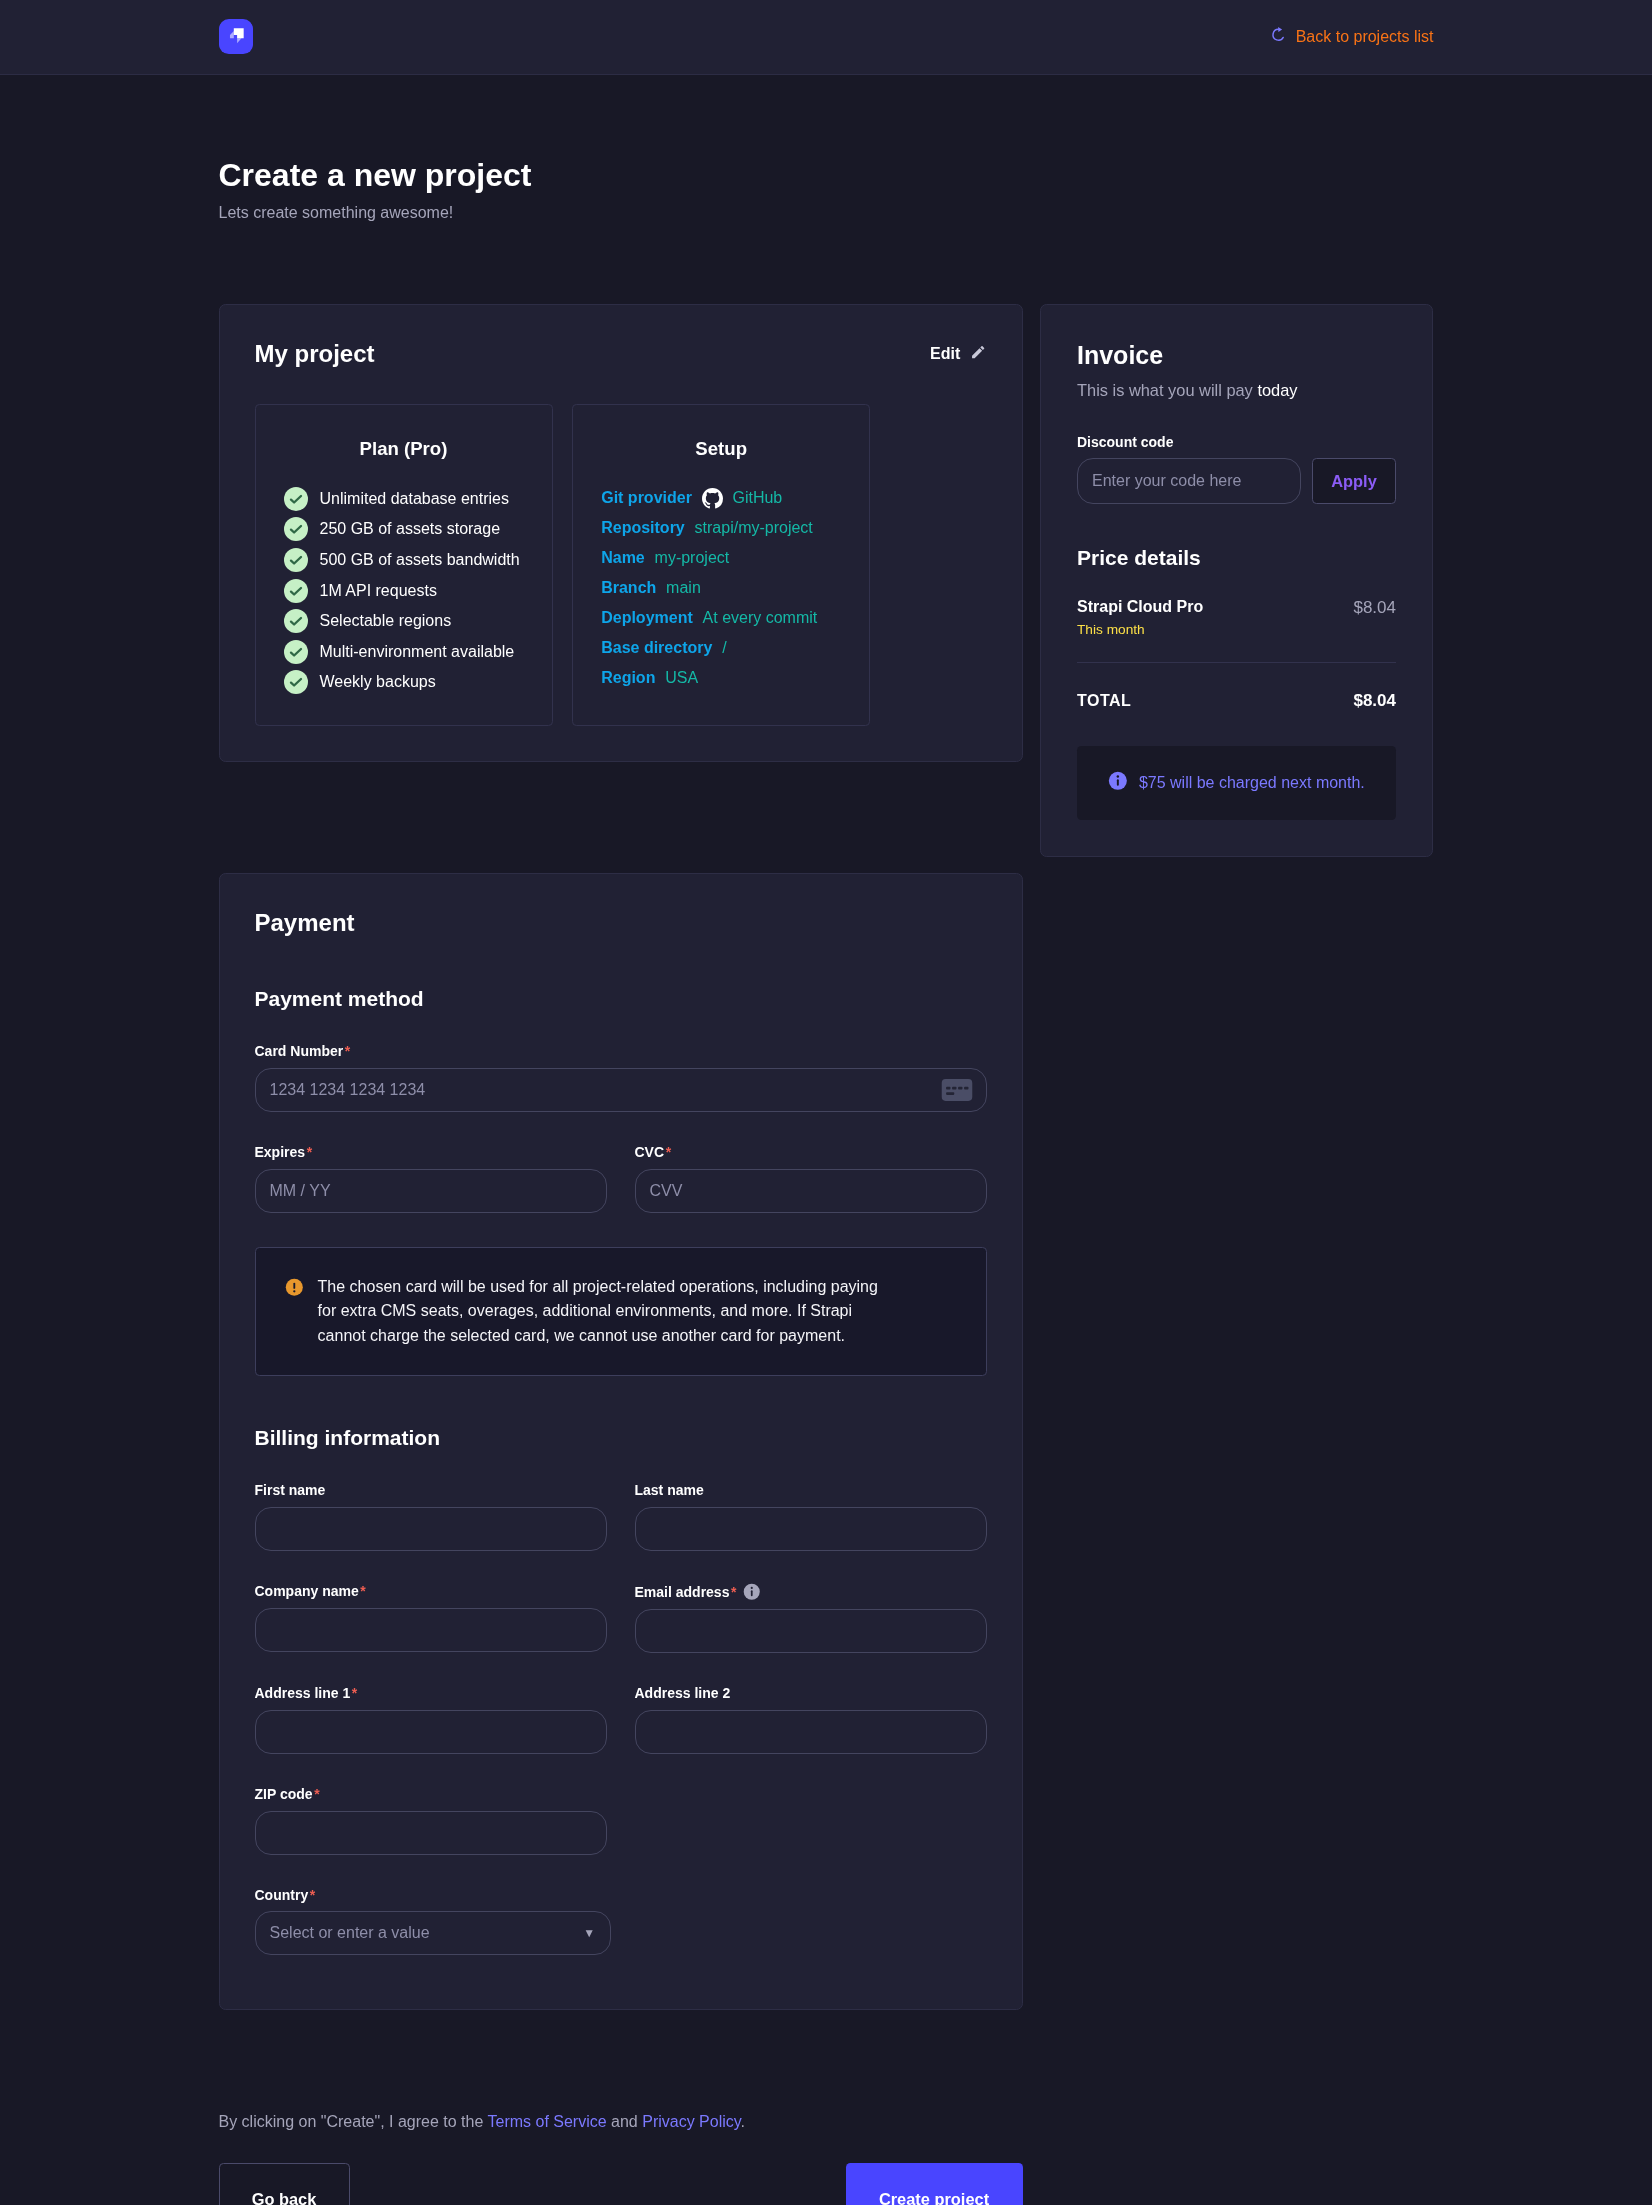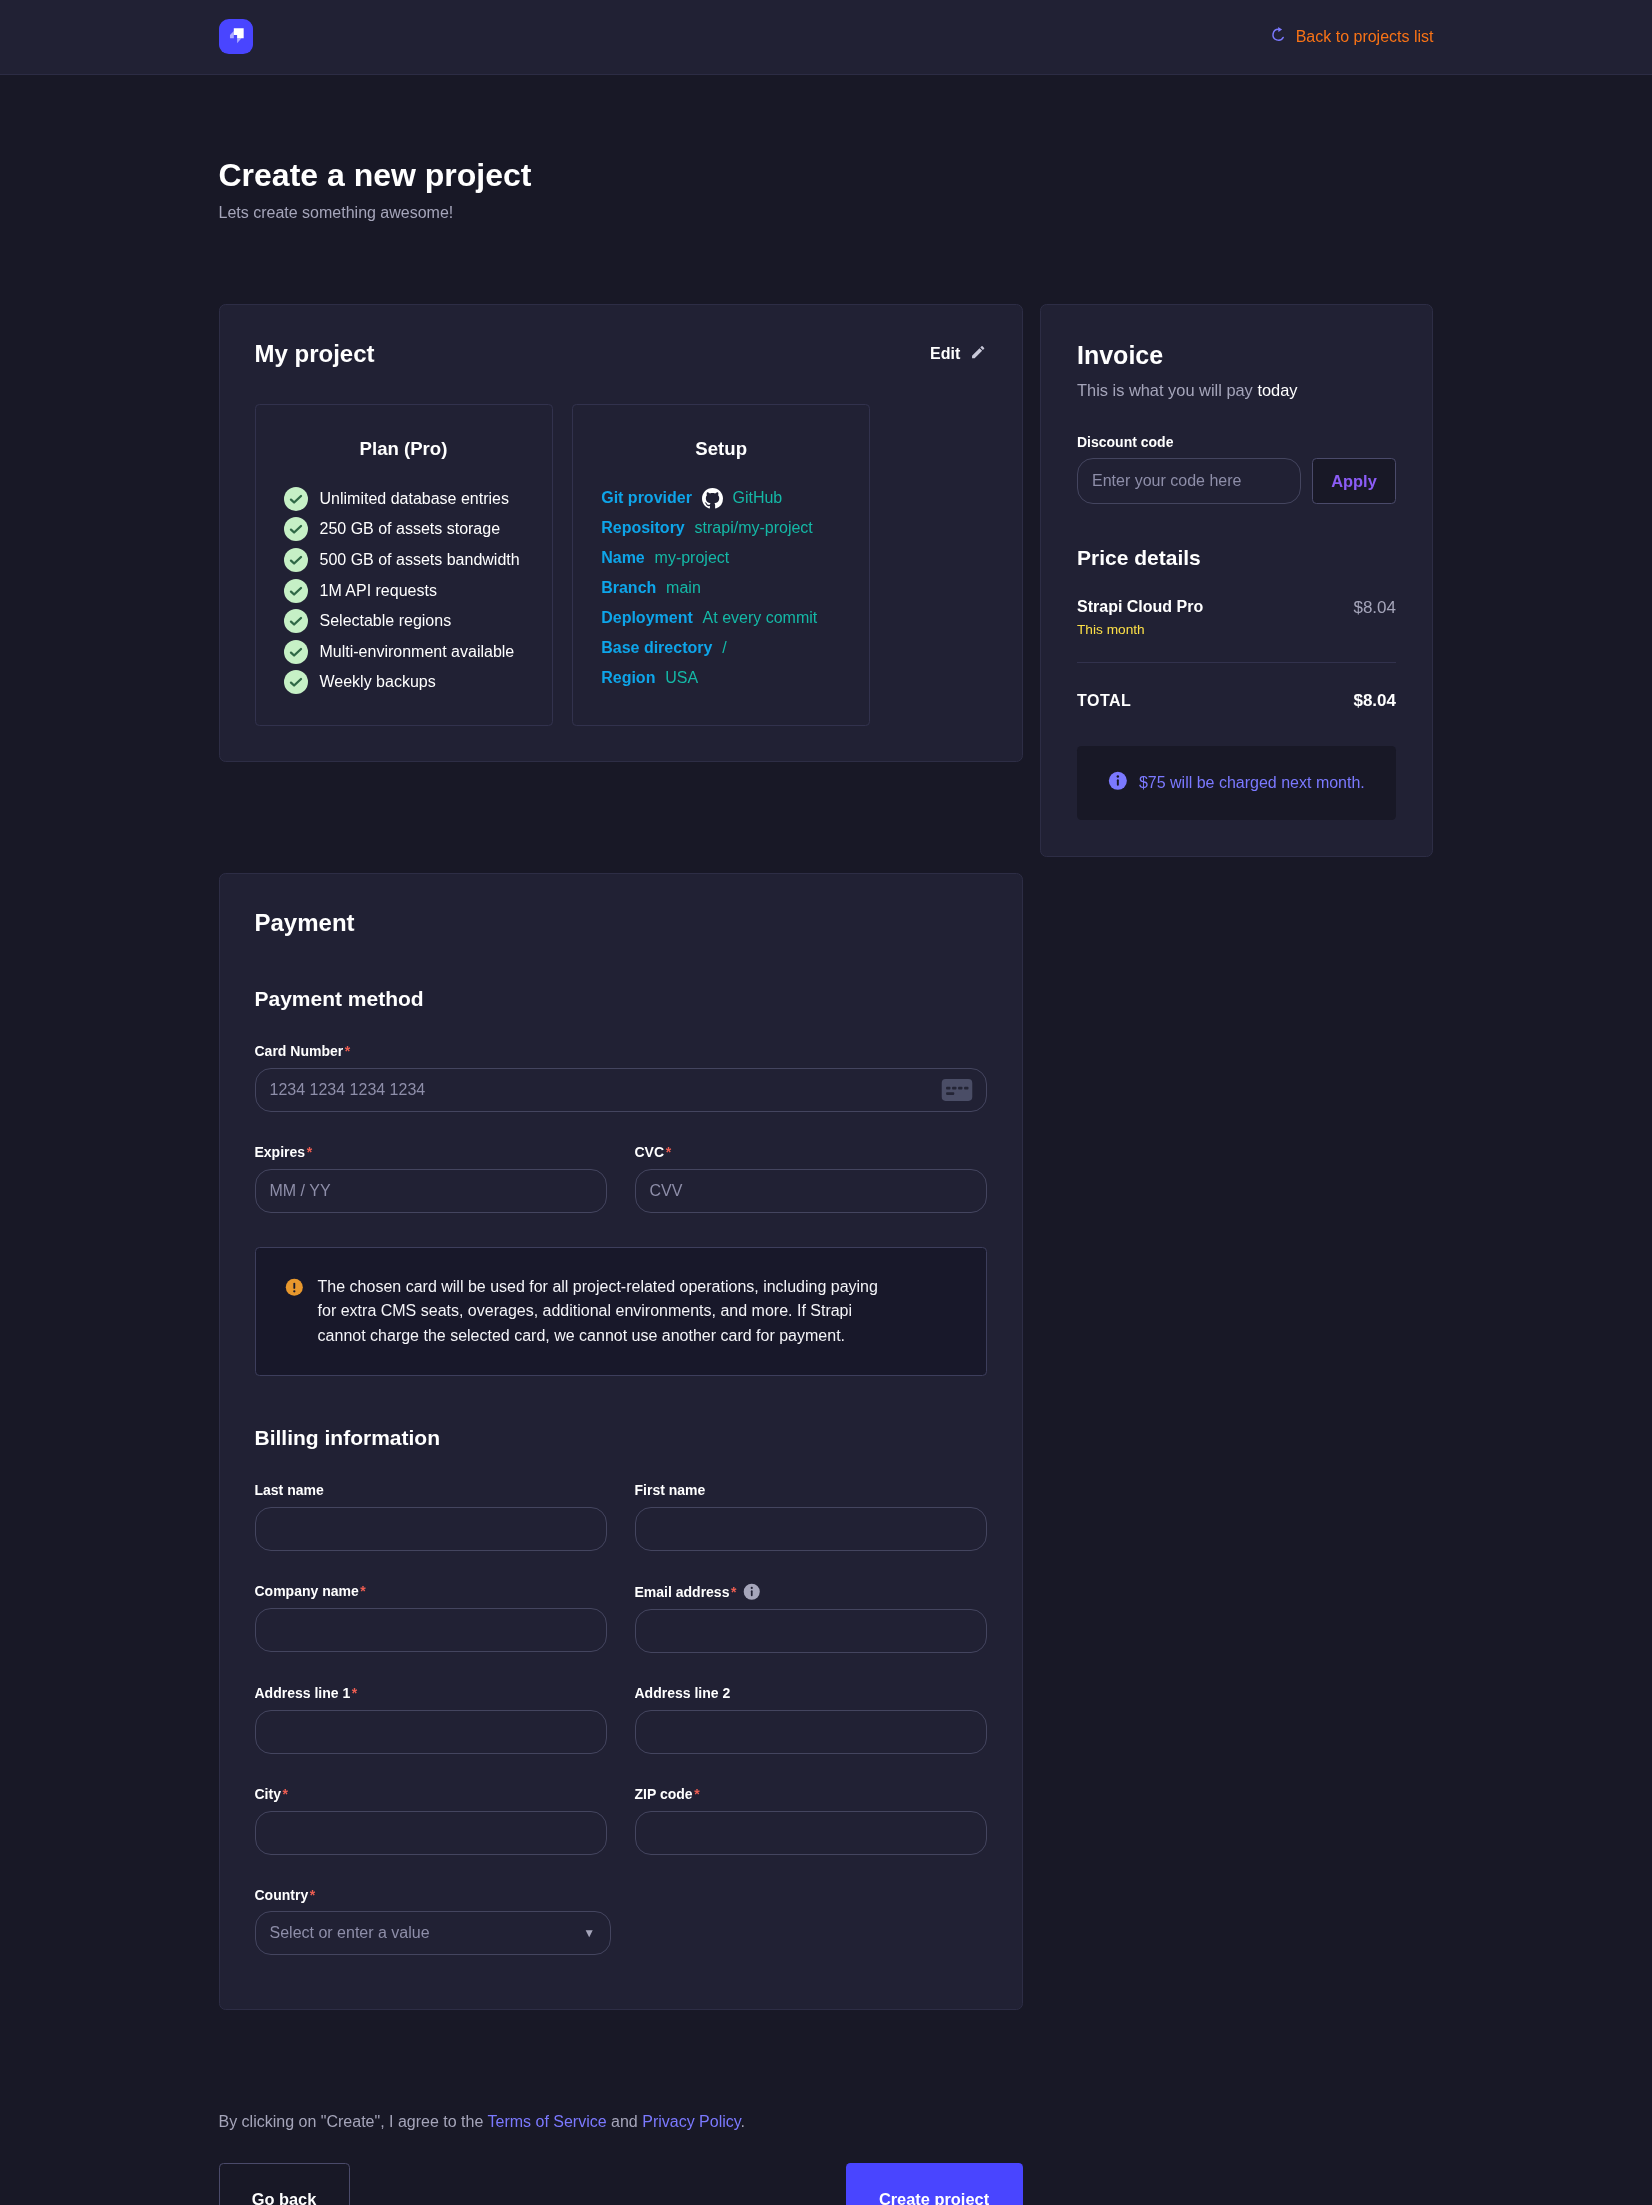--- a/index.html
+++ b/index.html
@@ -326,27 +326,27 @@
             </svg>
         </span>
         <span class="warning-text">The chosen card will be used for all project-related operations, including paying for extra CMS seats, overages, additional environments, and more. If Strapi cannot charge the selected card, we cannot use another card for payment.</span>
       </div>
 
       <h3 class="section-title">Billing information</h3>
 
       <div class="two-col">
         <div>
           <div class="field-label">
+            <span>First name</span>
+          </div>
+          <input class="text-input input" style="">
+        </div>
+        <div>
+          <div class="field-label">
             <span>Last name</span>
-          </div>
-          <input class="text-input input" style="">
-        </div>
-        <div>
-          <div class="field-label">
-            <span>First name</span>
           </div>
           <input class="text-input input" style="">
         </div>
 
         <div>
           <div class="field-label">
             <span class="req">Company name</span>
           </div>
           <input class="text-input input" style="">
         </div>
@@ -372,26 +372,20 @@
         </div>
         <div>
           <div class="field-label">
             <span>Address line 2</span>
           </div>
           <input class="text-input input" style="">
         </div>
 
         <div>
           <div class="field-label">
-            <span class="req">City</span>
-          </div>
-          <input class="text-input input" style="">
-        </div>
-        <div>
-          <div class="field-label">
             <span class="req">ZIP code</span>
           </div>
           <input class="text-input input" style="">
         </div>
       </div>
 
       <div>
         <div class="field-label">
           <span class="req">Country</span>
         </div>

